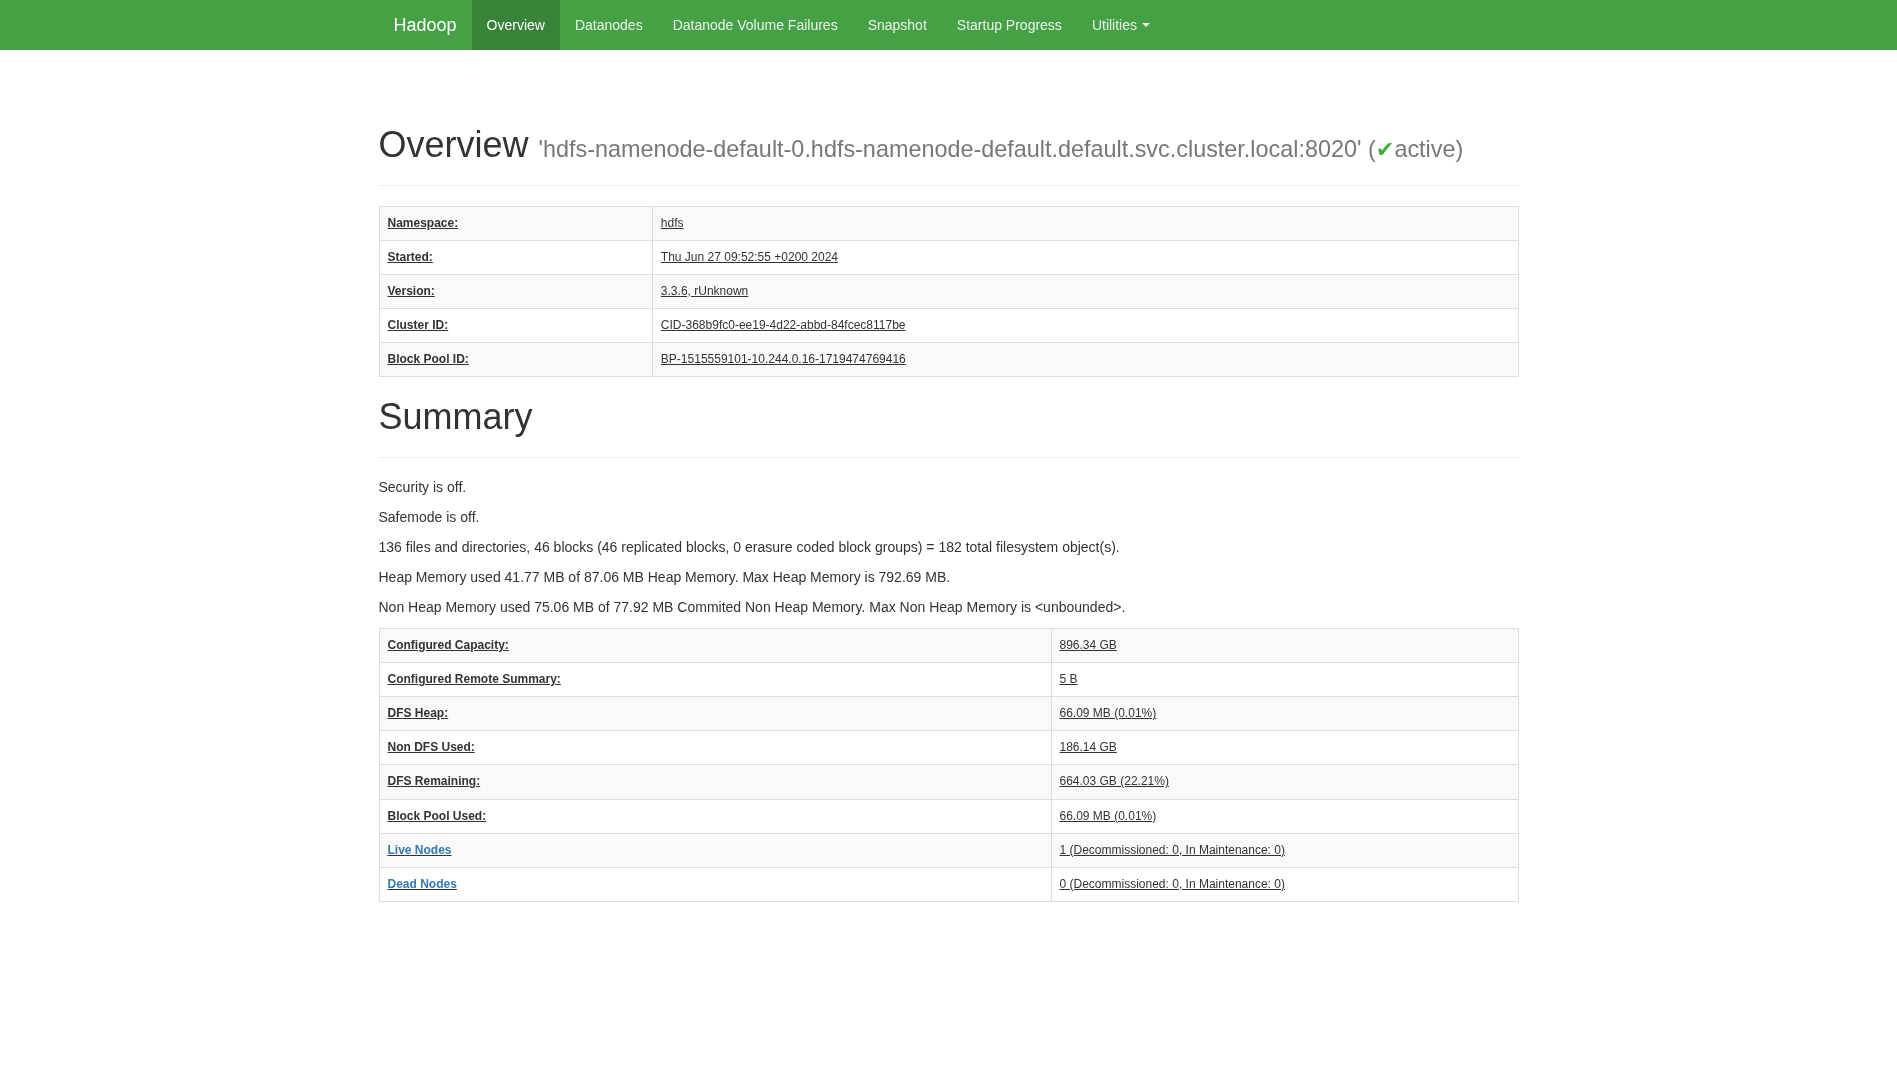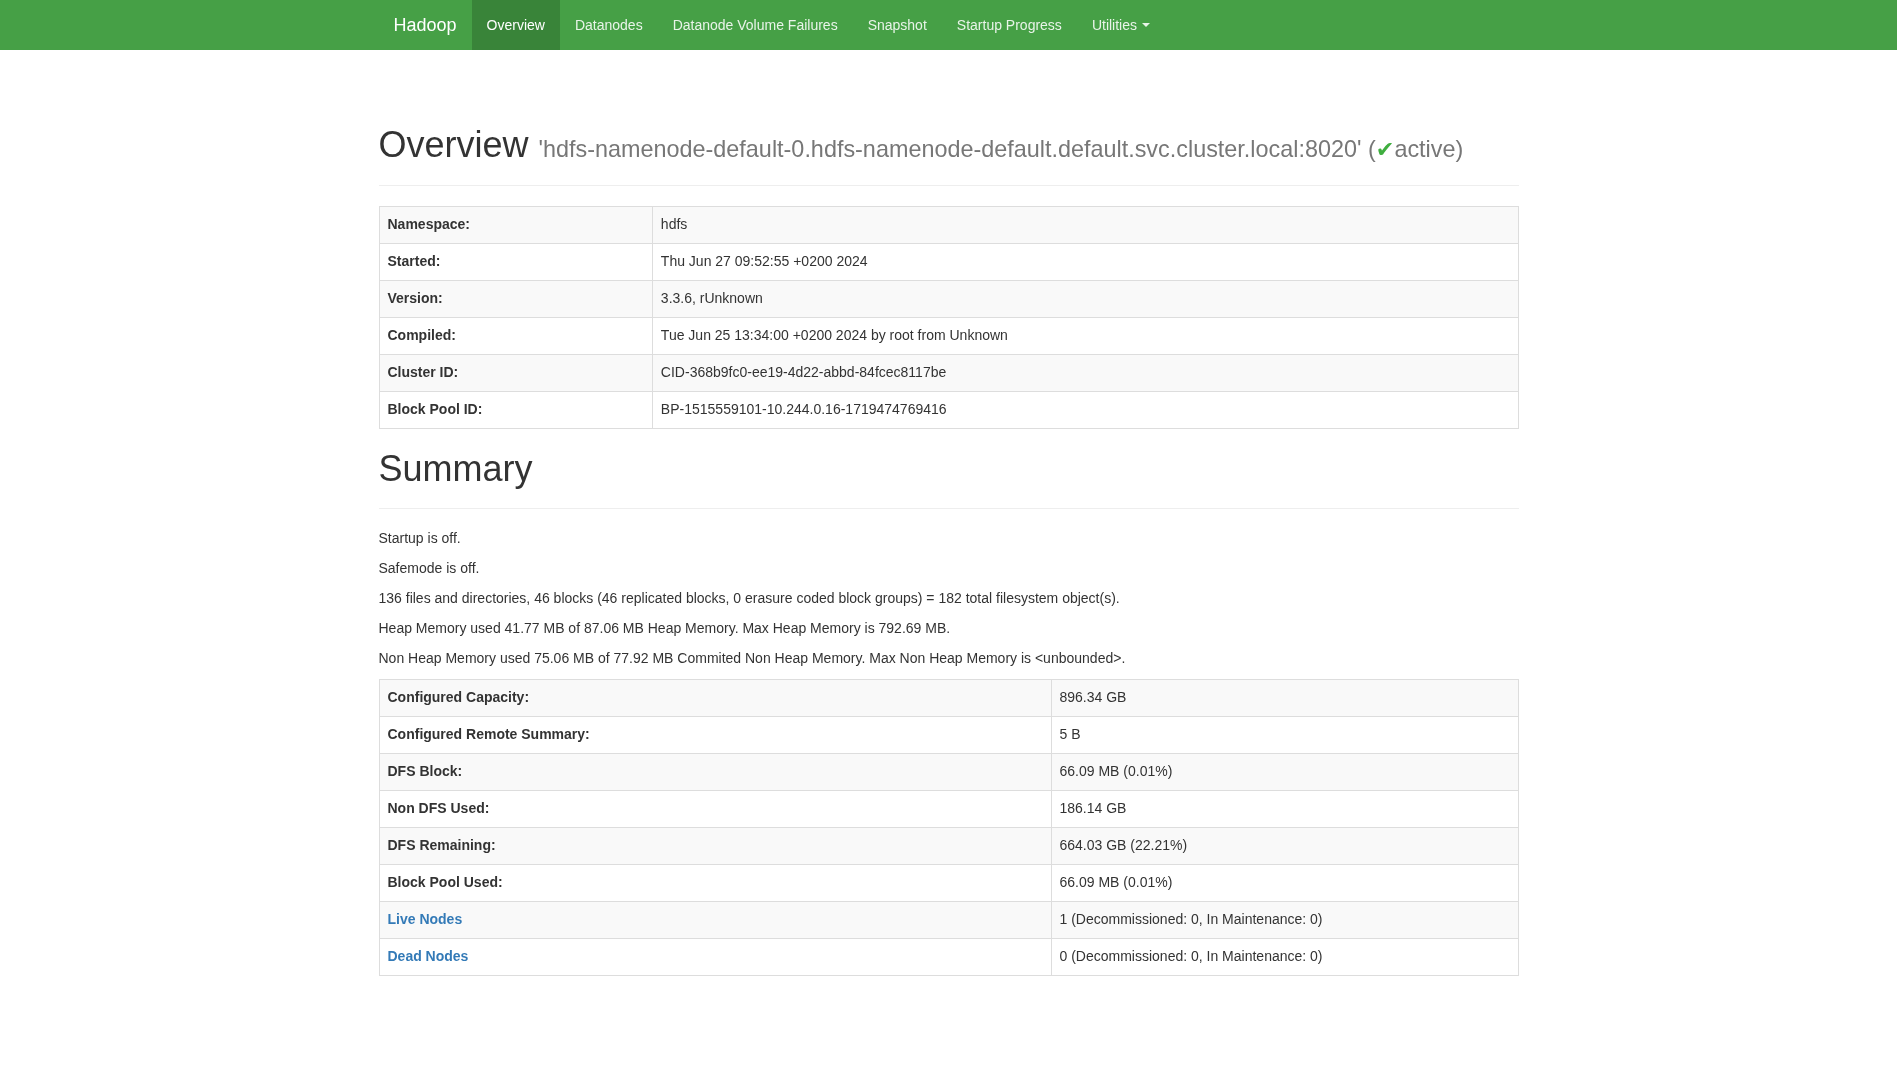--- a/index.html
+++ b/index.html
@@ -106,24 +106,25 @@
 
   
   table.info {
     width: 100%;
     border-collapse: collapse;
     border: 1px solid var(--table-border);
     margin-bottom: 20px;
   }
   table.info td {
     padding: 8px;
-    font-size: 14px;
+    font-size: 12px;
     line-height: 1.42857;
     border: 1px solid var(--table-border);
     vertical-align: top;
+    text-decoration: underline;
   }
   table.info tr:nth-child(odd) { background: var(--stripe); }
   td.lbl { font-weight: bold; }
   table.nn-info td.lbl { width: 24%; }
   table.summary-tbl td.lbl { width: 59%; }
 
   p.summary-line { margin: 0 0 10px 0; }
 
   a.tbl-link {
     color: var(--link);
@@ -179,55 +180,51 @@
         </tr>
       <tr>
           <td class="lbl">Started:</td>
           <td>Thu Jun 27 09:52:55 +0200 2024</td>
         </tr>
       <tr>
           <td class="lbl">Version:</td>
           <td>3.3.6, rUnknown</td>
         </tr>
       <tr>
-          <td class="lbl">Compiled:</td>
-          <td>Tue Jun 25 13:34:00 +0200 2024 by root from Unknown</td>
-        </tr>
-      <tr>
           <td class="lbl">Cluster ID:</td>
           <td>CID-368b9fc0-ee19-4d22-abbd-84fcec8117be</td>
         </tr>
       <tr>
           <td class="lbl">Block Pool ID:</td>
           <td>BP-1515559101-10.244.0.16-1719474769416</td>
         </tr>
     </tbody>
   </table>
 
   <h1>Summary</h1>
   <hr>
 
-  <p class="summary-line">Startup is off.</p>
+  <p class="summary-line">Security is off.</p>
   <p class="summary-line">Safemode is off.</p>
   <p class="summary-line">136 files and directories, 46 blocks (46 replicated blocks, 0 erasure coded block groups) = 182 total filesystem object(s).</p>
   <p class="summary-line">Heap Memory used 41.77 MB of 87.06 MB Heap Memory. Max Heap Memory is 792.69 MB.</p>
   <p class="summary-line">Non Heap Memory used 75.06 MB of 77.92 MB Commited Non Heap Memory. Max Non Heap Memory is &lt;unbounded&gt;.</p>
 
   <table class="info summary-tbl">
     <tbody>
       <tr>
           <td class="lbl">Configured Capacity:</td>
           <td>896.34 GB</td>
         </tr>
       <tr>
           <td class="lbl">Configured Remote Summary:</td>
           <td>5 B</td>
         </tr>
       <tr>
-          <td class="lbl">DFS Block:</td>
+          <td class="lbl">DFS Heap:</td>
           <td>66.09 MB (0.01%)</td>
         </tr>
       <tr>
           <td class="lbl">Non DFS Used:</td>
           <td>186.14 GB</td>
         </tr>
       <tr>
           <td class="lbl">DFS Remaining:</td>
           <td>664.03 GB (22.21%)</td>
         </tr>

